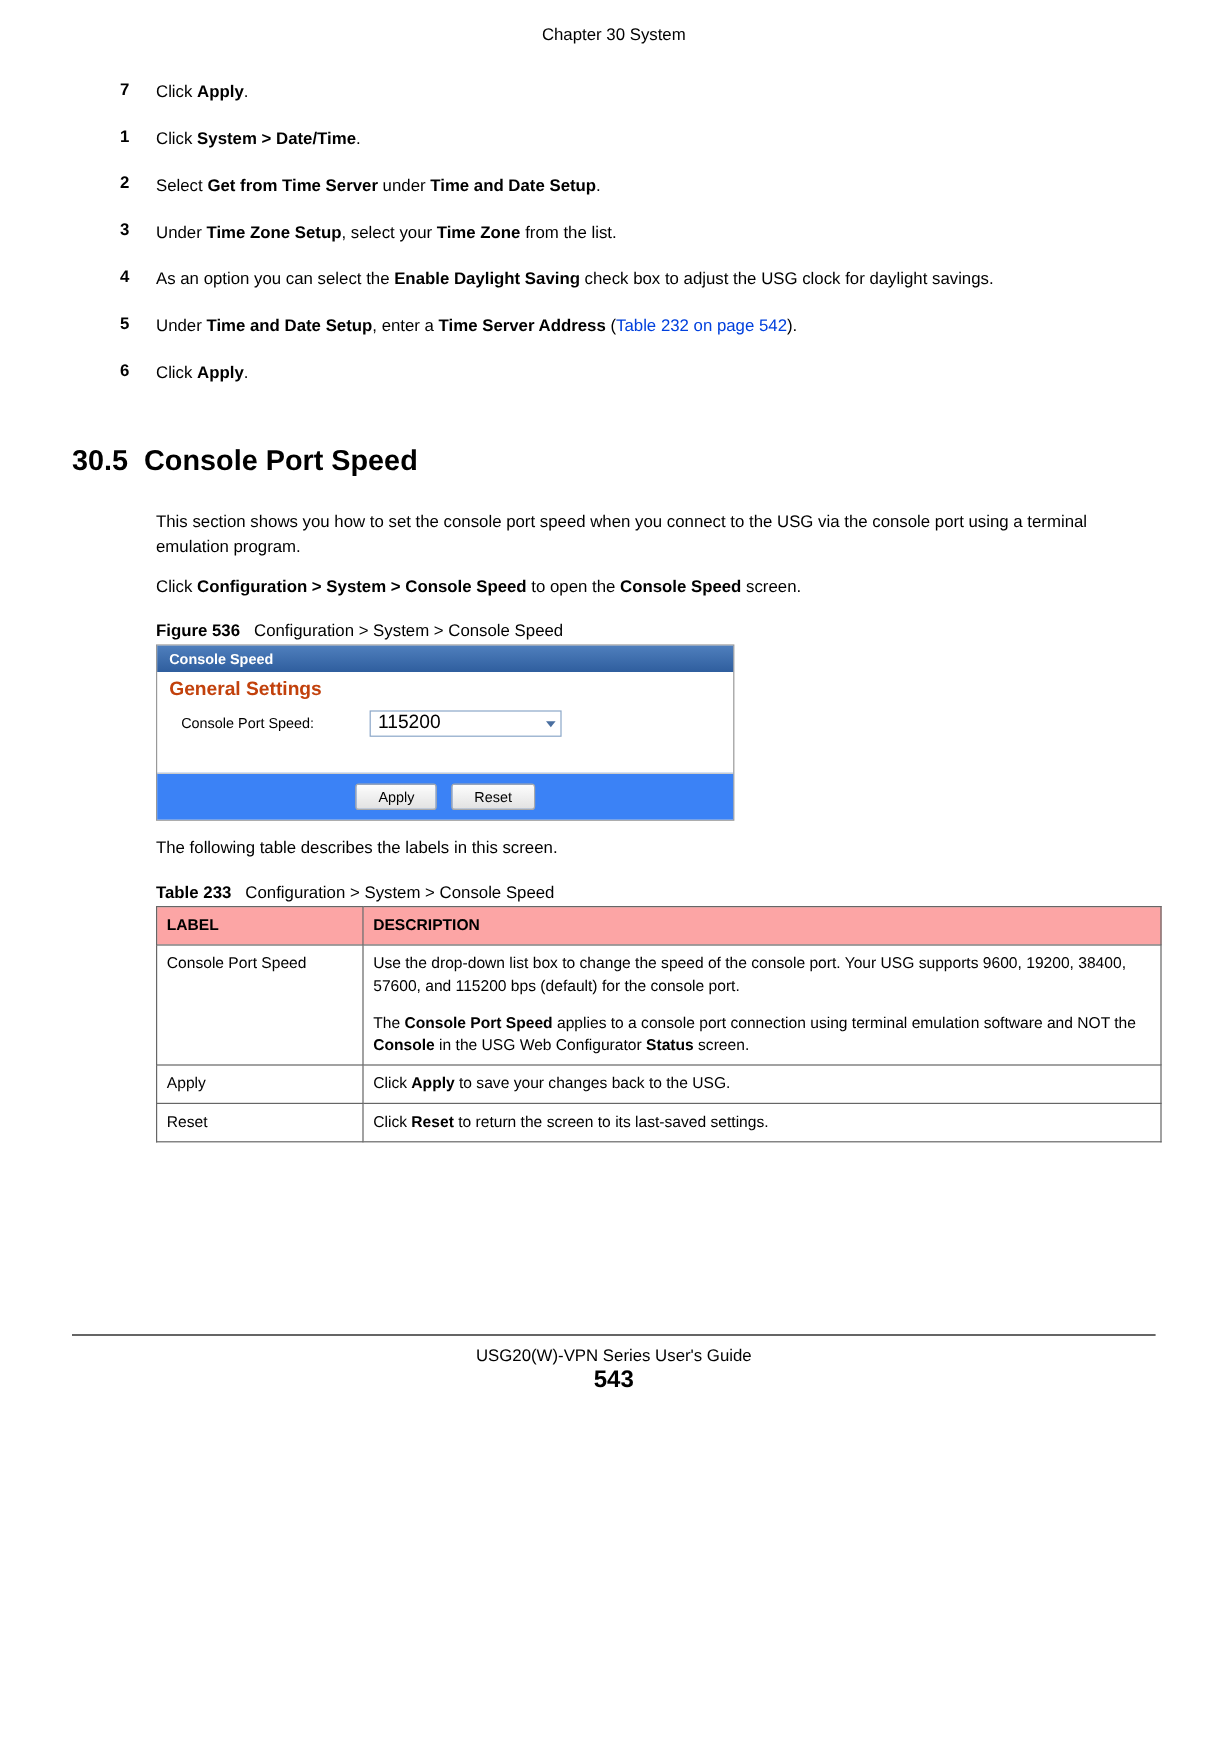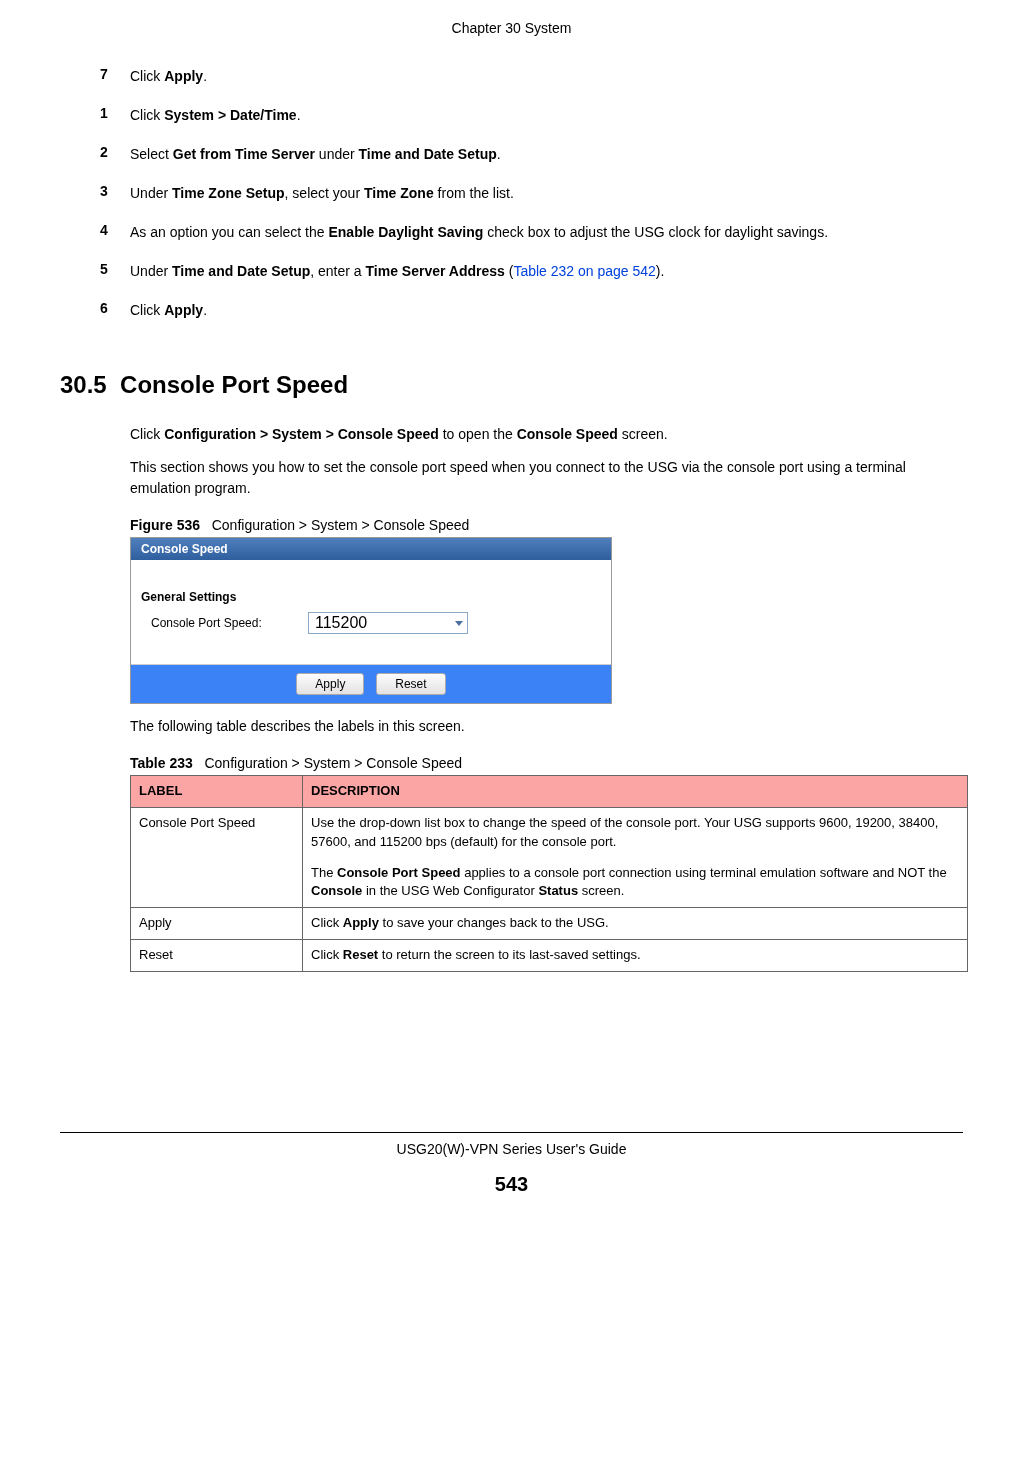--- a/index.html
+++ b/index.html
@@ -59,24 +59,23 @@
   }
   .fb-titlebar {
     background: linear-gradient(#4f7fbd,#2f5e9e);
     color: #fff;
     font-weight: bold;
     padding: 4px 10px;
     font-size: 12px;
   }
   .fb-section {
     font-weight: bold;
-    color: #000000;
-    font-size: 12px;
+    color: #c2410c;
+    font-size: 16px;
     padding: 6px 10px 2px 10px;
-    margin-top: 24px;
   }
   .fb-row {
     display: flex;
     align-items: center;
     padding: 6px 20px 30px 20px;
     font-size: 12px;
     gap: 17px;
   }
   .fb-label { width: 140px; }
   .fb-select {
@@ -143,21 +142,21 @@
   }
   .footer-text {
     text-align: center;
     font-size: 14px;
     margin-top: 8px;
   }
   .footer-page {
     text-align: center;
     font-size: 20px;
     font-weight: bold;
-    margin-top: 16px;
+    margin-top: 2px;
   }
   b { font-weight: bold; }
 </style>
 </head>
 <body>
 
 <div class="page">
 
   <div class="header-title">Chapter 30 System</div>
 
@@ -208,25 +207,25 @@
     <div class="step-num">6</div>
     <div class="step-text">
       <span>Click </span><b>Apply</b><span>.</span>
     </div>
   </div>
 
   <div class="section-heading">
     <span>30.5</span>&nbsp;&nbsp;<span>Console Port Speed</span>
   </div>
 
+  <div class="body-para">This section shows you how to set the console port speed when you connect to the USG via the console port using a terminal emulation program.</div>
+
   <div class="body-para">
     <span>Click </span><b>Configuration &gt; System &gt; Console Speed</b><span> to open the </span><b>Console Speed</b><span> screen.</span>
   </div>
-
-  <div class="body-para">This section shows you how to set the console port speed when you connect to the USG via the console port using a terminal emulation program.</div>
 
   <div class="figure-caption">
     <b>Figure 536</b>&nbsp;&nbsp;&nbsp;<span>Configuration &gt; System &gt; Console Speed</span>
   </div>
 
   <div class="figure-box">
     <div class="fb-titlebar">Console Speed</div>
     <div class="fb-section">General Settings</div>
     <div class="fb-row">
       <div class="fb-label">Console Port Speed:</div>

